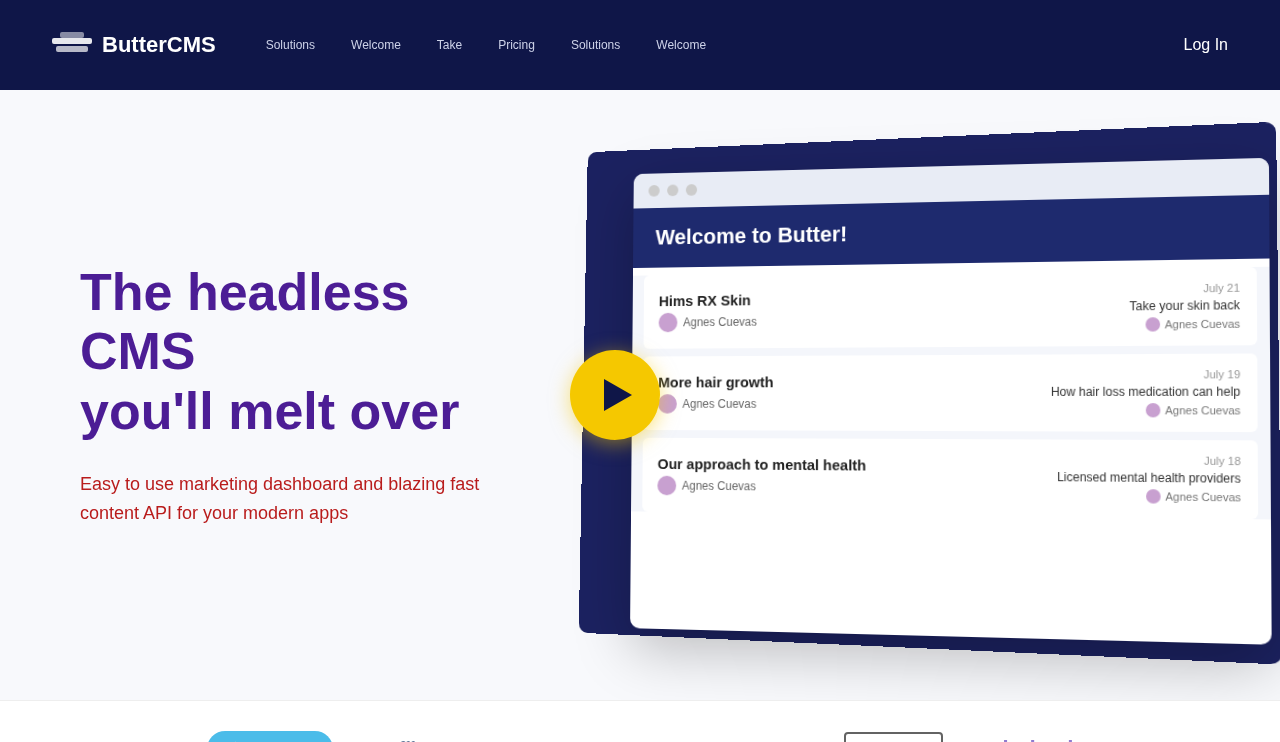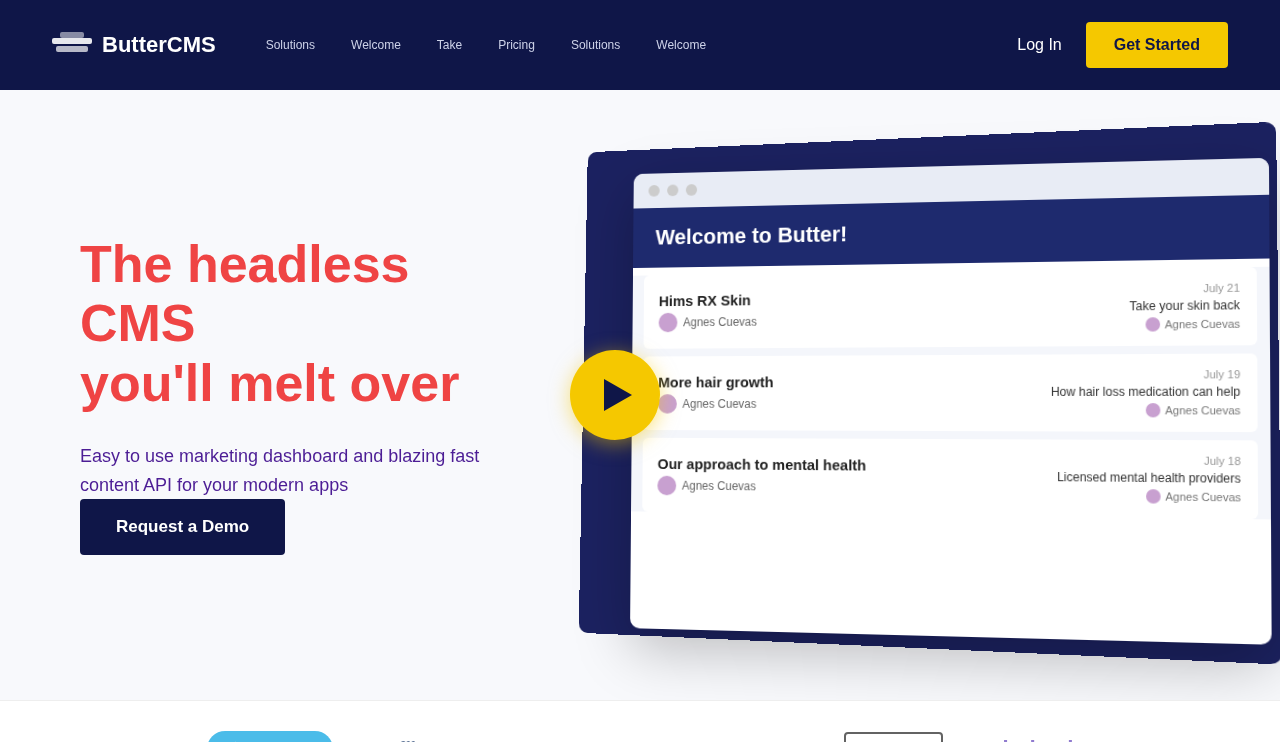--- a/index.html
+++ b/index.html
@@ -73,31 +73,31 @@
       overflow: hidden;
     }
     .hero-content {
       padding: 60px 60px 60px 80px;
       max-width: 560px;
       z-index: 2;
     }
     .hero-title {
       font-size: 52px;
       font-weight: 800;
-      color: #ef4444;
+      color: #4c1d95;
       line-height: 1.15;
       margin-bottom: 28px;
     }
     .hero-title-underline {
       text-decoration-color: #f5c800;
       text-underline-offset: 4px;
     }
     .hero-subtitle {
       font-size: 18px;
-      color: #4c1d95;
+      color: #b91c1c;
       line-height: 1.6;
     }
     .hero-buttons {
       display: flex;
       gap: 20px;
     }
     .btn-primary {
       background: #f5c800;
       color: #0f1648;
       font-weight: 700;
@@ -326,33 +326,31 @@
   <div class="nav-links">
     <a class="nav-link">Solutions</a>
     <a class="nav-link">Welcome</a>
     <a class="nav-link">Take</a>
     <a class="nav-link">Pricing</a>
     <a class="nav-link">Solutions</a>
     <a class="nav-link">Welcome</a>
   </div>
   <div class="nav-right">
     <span class="nav-login">Log In</span>
-    <button class="nav-cta">Get Started</button>
   </div>
 </nav>
 
 <section class="hero">
   <div class="hero-content">
     <h1 class="hero-title">
       <span>The headless CMS</span><br>
       <span>you'll </span><span class="hero-title-underline">melt over</span>
     </h1>
     <p class="hero-subtitle">Easy to use marketing dashboard and blazing fast content API for your modern apps</p>
     <div class="hero-buttons">
-      <button class="btn-secondary">Request a Demo</button>
     </div>
   </div>
 
   <div class="hero-image-area">
     <div class="mockup-wrapper">
       <div class="mockup-bg-tilt"></div>
 
       <div class="play-btn">
         <div class="play-triangle"></div>
       </div>

